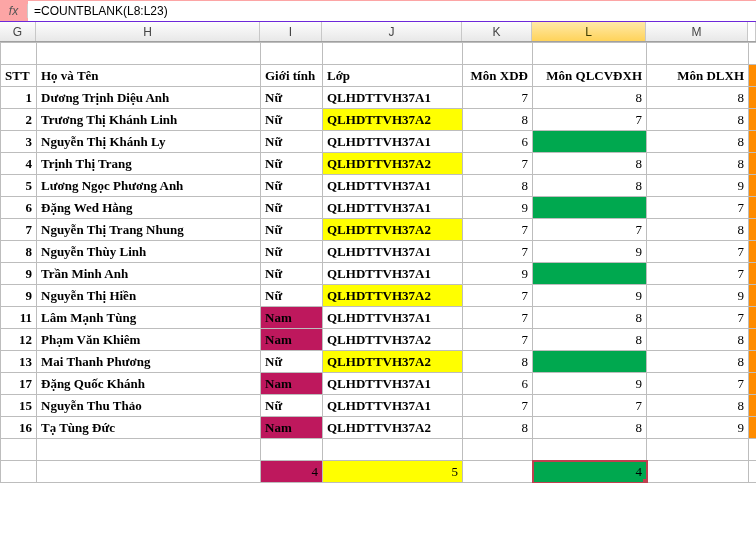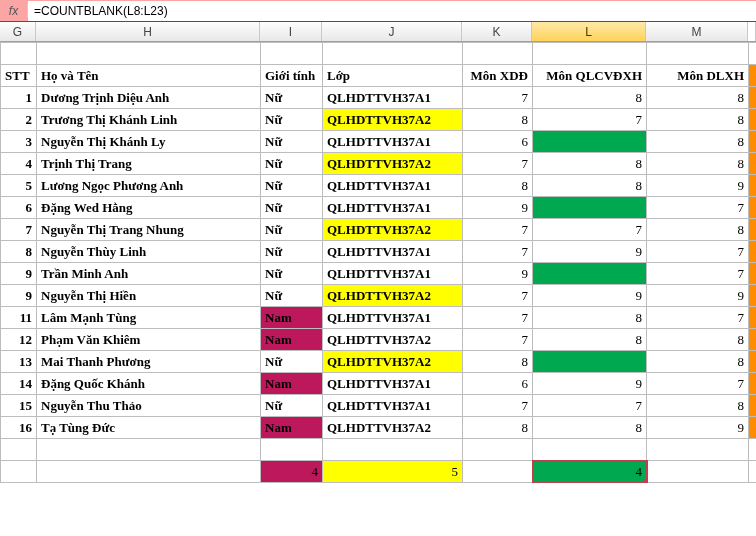--- a/index.html
+++ b/index.html
@@ -278,21 +278,21 @@
         <td class="wG bold">13</td>
         <td class="bold">Mai Thanh Phương</td>
         <td class="bold">Nữ</td>
         <td class="bold yellow-cell">QLHDTTVH37A2</td>
         <td class="wK">8</td>
         <td class="wL green-cell"></td>
         <td class="wM">8</td>
         <td class="orange-edge"></td>
       </tr>
       <tr>
-        <td class="wG bold">14</td>
+        <td class="wG bold">17</td>
         <td class="bold">Đặng Quốc Khánh</td>
         <td class="bold lime-cell">Nam</td>
         <td class="bold">QLHDTTVH37A1</td>
         <td class="wK">6</td>
         <td class="wL">9</td>
         <td class="wM">7</td>
         <td class="orange-edge"></td>
       </tr>
       <tr>
         <td class="wG bold">15</td>

